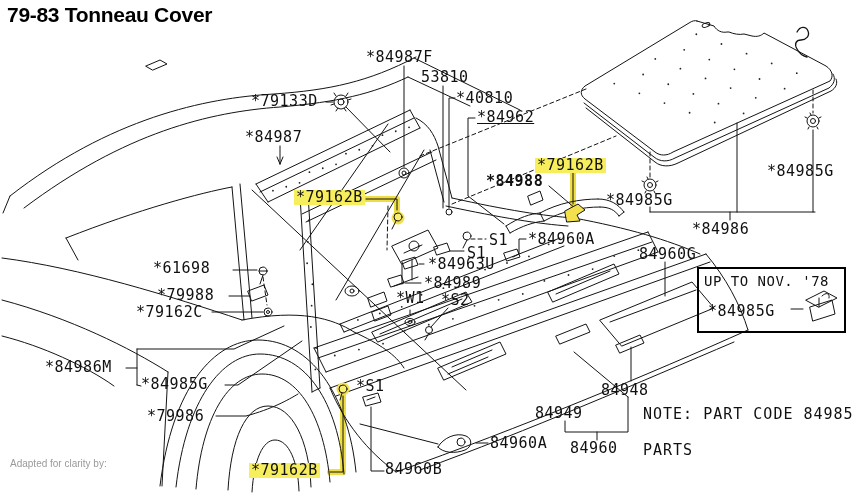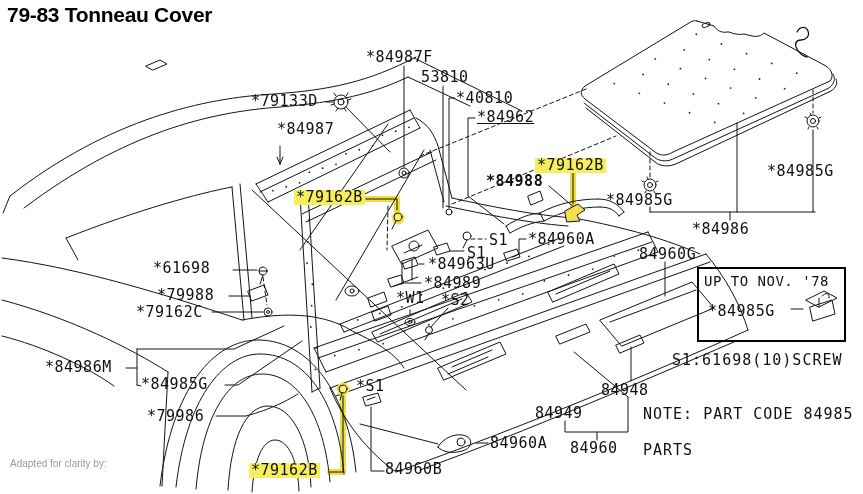--- a/index.html
+++ b/index.html
@@ -5,21 +5,21 @@
   html,body{margin:0;padding:0;background:#fff;}
   #stage{position:relative;width:863px;height:494px;background:#ffffff;overflow:hidden;
          font-family:"DejaVu Sans Mono",monospace;border-radius:11px;}
   #art{position:absolute;left:0;top:0;}
   #labels{position:absolute;left:0;top:0;width:863px;height:494px;pointer-events:none;}
   .plabel{position:absolute;font:15px "DejaVu Sans Mono",monospace;letter-spacing:.5px;
           color:#101010;white-space:pre;line-height:15px;}
   .plabel.hl{background:#f7ee5e;padding:0 2px;margin-left:-2px;}
   #title{position:absolute;left:7px;top:3px;font-family:"Liberation Sans",sans-serif;
          font-weight:bold;font-size:21px;color:#000;letter-spacing:-.3px;}
-  #callout-box{position:absolute;left:697px;top:267px;width:149px;height:75px;
+  #callout-box{position:absolute;left:697px;top:267px;width:149px;height:66px;
                border:2px solid #000;box-sizing:border-box;}
   #callout-title{position:absolute;left:5px;top:4px;font:14px "DejaVu Sans Mono",monospace;
                  letter-spacing:.5px;color:#101010;white-space:pre;}
   #callout-part{position:absolute;left:9px;top:33px;font:15px "DejaVu Sans Mono",monospace;
                 letter-spacing:.5px;color:#101010;white-space:pre;}
   .legend-line{position:absolute;font:15px "DejaVu Sans Mono",monospace;letter-spacing:1px;
                color:#101010;white-space:pre;}
   .note-line{position:absolute;font:15px "DejaVu Sans Mono",monospace;letter-spacing:1px;
              color:#101010;white-space:pre;}
   #credit{position:absolute;left:10px;top:458px;font-family:"Liberation Sans",sans-serif;
@@ -302,21 +302,21 @@
   </svg>
 
   <div id="title">79-83 Tonneau Cover</div>
 
   <div id="labels">
       <div class="plabel" style="left: 366px; top: 50px;">*84987F</div>
       <div class="plabel" style="left: 421px; top: 70px;">53810</div>
       <div class="plabel" style="left: 456px; top: 91px;">*40810</div>
       <div class="plabel" style="left: 477px; top: 110px; text-decoration: underline;">*84962</div>
       <div class="plabel" style="left: 251px; top: 94px;">*79133D</div>
-      <div class="plabel" style="left: 245px; top: 122px; margin-left: 32px;">*84987</div>
+      <div class="plabel" style="left: 245px; top: 130px;">*84987</div>
       <div class="plabel hl" style="left: 296px; top: 190px;">*79162B</div>
       <div class="plabel" style="left: 486px; top: 174px; font-weight: bold;">*84988</div>
       <div class="plabel hl" style="left: 537px; top: 158px;">*79162B</div>
       <div class="plabel" style="left: 606px; top: 193px;">*84985G</div>
       <div class="plabel" style="left: 767px; top: 164px;">*84985G</div>
       <div class="plabel" style="left: 692px; top: 222px;">*84986</div>
       <div class="plabel" style="left: 639px; top: 247px;">84960G</div>
       <div class="plabel" style="left: 528px; top: 232px;">*84960A</div>
       <div class="plabel" style="left: 489px; top: 233px;">S1</div>
       <div class="plabel" style="left: 467px; top: 246px;">S1</div>
@@ -337,19 +337,18 @@
       <div class="plabel" style="left: 570px; top: 441px;">84960</div>
       <div class="plabel" style="left: 385px; top: 462px;">84960B</div>
       <div class="plabel hl" style="left: 251px; top: 463px;">*79162B</div>
     </div>
 
   <div id="callout-box">
     <div id="callout-title">UP TO NOV. '78</div>
     <div id="callout-part">*84985G</div>
   </div>
 
-  <div class="legend-line" style="left:672px;top:351px">S1:61698(10)SCREW</div>
 
   <div class="note-line" style="left:643px;top:405px">NOTE: PART CODE 84985</div>
   <div class="note-line" style="left:643px;top:441px">PARTS</div>
 
   <div id="credit">Adapted for clarity by:</div>
 </div>
 
 </body></html>

